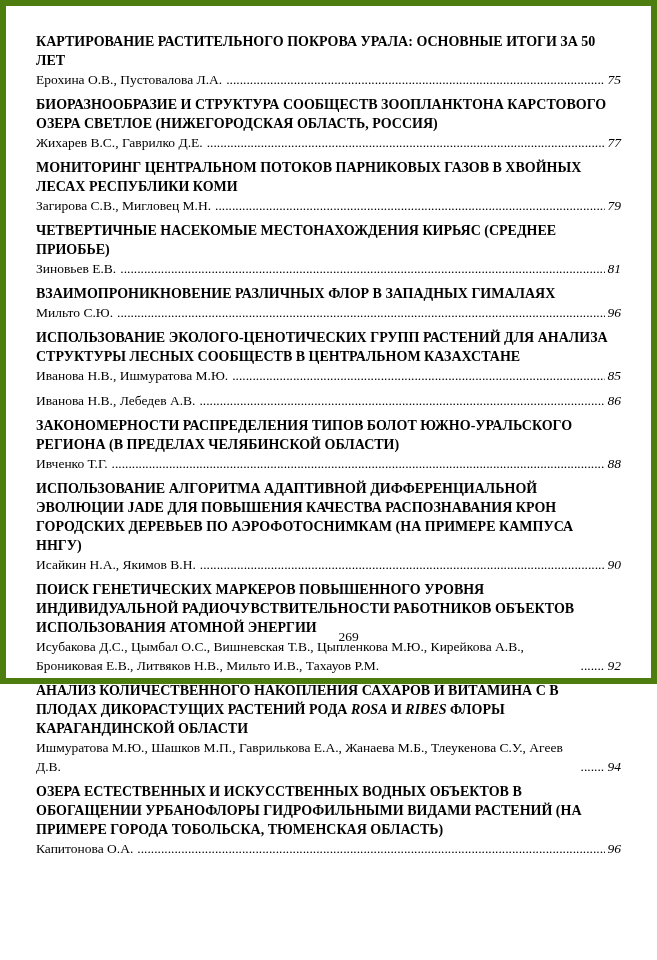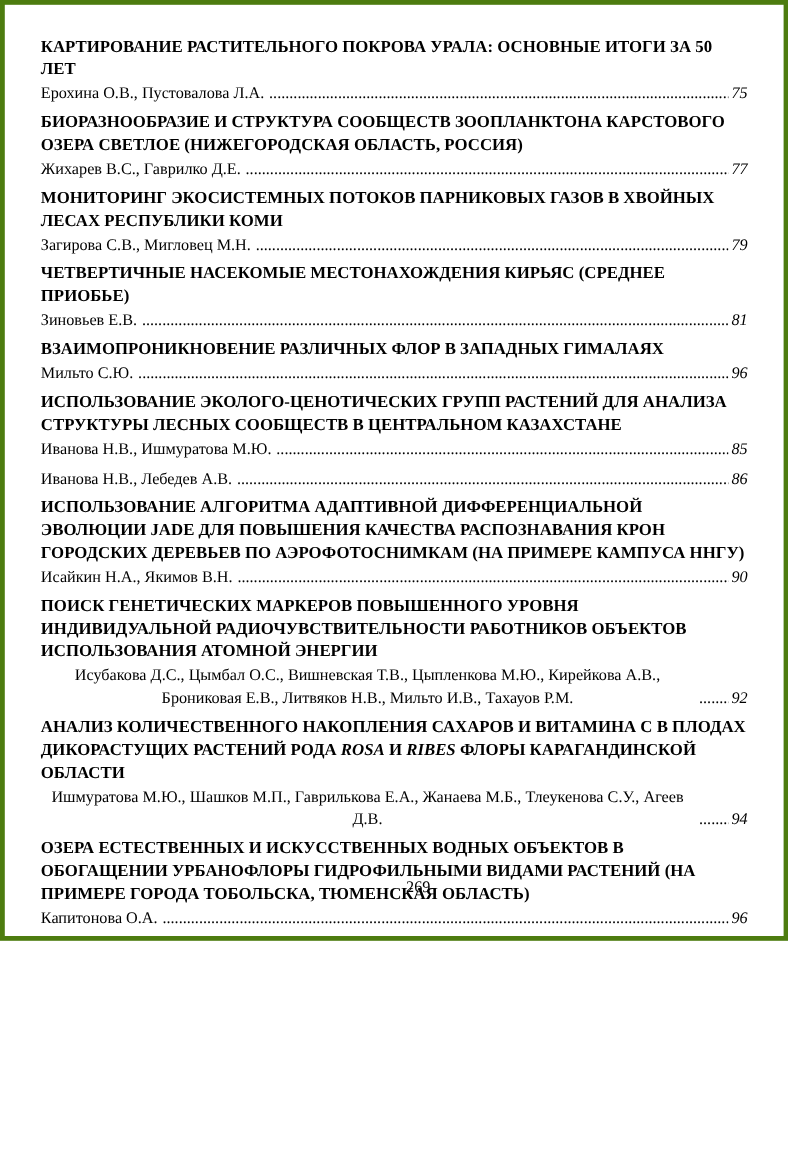--- a/index.html
+++ b/index.html
@@ -4,41 +4,41 @@
 <style>
   * { margin: 0; padding: 0; box-sizing: border-box; }
   html, body { background: #ffffff; }
   body {
     width: 657px; height: 960px;
     font-family: "Liberation Serif", serif;
     color: #000;
     overflow: hidden;
   }
   .page {
-    width: 657px; height: 784px;
+    width: 657px; height: 684px;
     background: #fff;
-    border: 4px solid #4d7c0f;
+    border: 6px solid #4d7c0f;
     padding: 26px 30px 12px 30px;
     position: relative;
   }
   .toc { width: 100%; }
   .entry { margin-bottom: 6px; }
   .title {
     font-weight: bold;
     font-size: 14px;
     line-height: 19px;
     text-align: left;
   }
   .author-line {
     display: flex;
     align-items: flex-end;
     font-size: 13.5px;
     line-height: 19px;
   }
-  .authors { flex: 0 1 auto; text-align: center; }
+  .authors { flex: 0 1 auto; }
   .leader {
     flex: 1 1 24px;
     min-width: 24px;
     overflow: hidden;
     white-space: nowrap;
     margin: 0 3px 0 4px;
   }
   .leader::after {
     content: "..................................................................................................................................................................................................................";
   }
@@ -68,21 +68,21 @@
       </div>
       <div class="entry">
         <div class="title">БИОРАЗНООБРАЗИЕ И СТРУКТУРА СООБЩЕСТВ ЗООПЛАНКТОНА КАРСТОВОГО ОЗЕРА СВЕТЛОЕ (НИЖЕГОРОДСКАЯ ОБЛАСТЬ, РОССИЯ)</div>
         <div class="author-line">
           <span class="authors">Жихарев В.С., Гаврилко Д.Е.</span>
           <span class="leader"></span>
           <span class="pagenum">77</span>
         </div>
       </div>
       <div class="entry">
-        <div class="title">МОНИТОРИНГ ЭКОСИСТЕМНЫХ ПОТОКОВ ПАРНИКОВЫХ ГАЗОВ В ХВОЙНЫХ ЛЕСАХ РЕСПУБЛИКИ КОМИ</div>
+        <div class="title">МОНИТОРИНГ ЦЕНТРАЛЬНОМ ПОТОКОВ ПАРНИКОВЫХ ГАЗОВ В ХВОЙНЫХ ЛЕСАХ РЕСПУБЛИКИ КОМИ</div>
         <div class="author-line">
           <span class="authors">Загирова С.В., Мигловец М.Н.</span>
           <span class="leader"></span>
           <span class="pagenum">79</span>
         </div>
       </div>
       <div class="entry">
         <div class="title">ЧЕТВЕРТИЧНЫЕ НАСЕКОМЫЕ МЕСТОНАХОЖДЕНИЯ КИРЬЯС (СРЕДНЕЕ ПРИОБЬЕ)</div>
         <div class="author-line">
           <span class="authors">Зиновьев Е.В.</span>
@@ -104,20 +104,28 @@
           <span class="authors">Иванова Н.В., Ишмуратова М.Ю.</span>
           <span class="leader"></span>
           <span class="pagenum">85</span>
         </div>
       </div>
       <div class="entry">
         <div class="author-line">
           <span class="authors">Иванова Н.В., Лебедев А.В.</span>
           <span class="leader"></span>
           <span class="pagenum">86</span>
+        </div>
+      </div>
+      <div class="entry">
+        <div class="title">ЗАКОНОМЕРНОСТИ РАСПРЕДЕЛЕНИЯ ТИПОВ БОЛОТ ЮЖНО-УРАЛЬСКОГО РЕГИОНА (В ПРЕДЕЛАХ ЧЕЛЯБИНСКОЙ ОБЛАСТИ)</div>
+        <div class="author-line">
+          <span class="authors">Ивченко Т.Г.</span>
+          <span class="leader"></span>
+          <span class="pagenum">88</span>
         </div>
       </div>
       <div class="entry">
         <div class="title">ИСПОЛЬЗОВАНИЕ АЛГОРИТМА АДАПТИВНОЙ ДИФФЕРЕНЦИАЛЬНОЙ ЭВОЛЮЦИИ JADE ДЛЯ ПОВЫШЕНИЯ КАЧЕСТВА РАСПОЗНАВАНИЯ КРОН ГОРОДСКИХ ДЕРЕВЬЕВ ПО АЭРОФОТОСНИМКАМ (НА ПРИМЕРЕ КАМПУСА ННГУ)</div>
         <div class="author-line">
           <span class="authors">Исайкин Н.А., Якимов В.Н.</span>
           <span class="leader"></span>
           <span class="pagenum">90</span>
         </div>
       </div>

